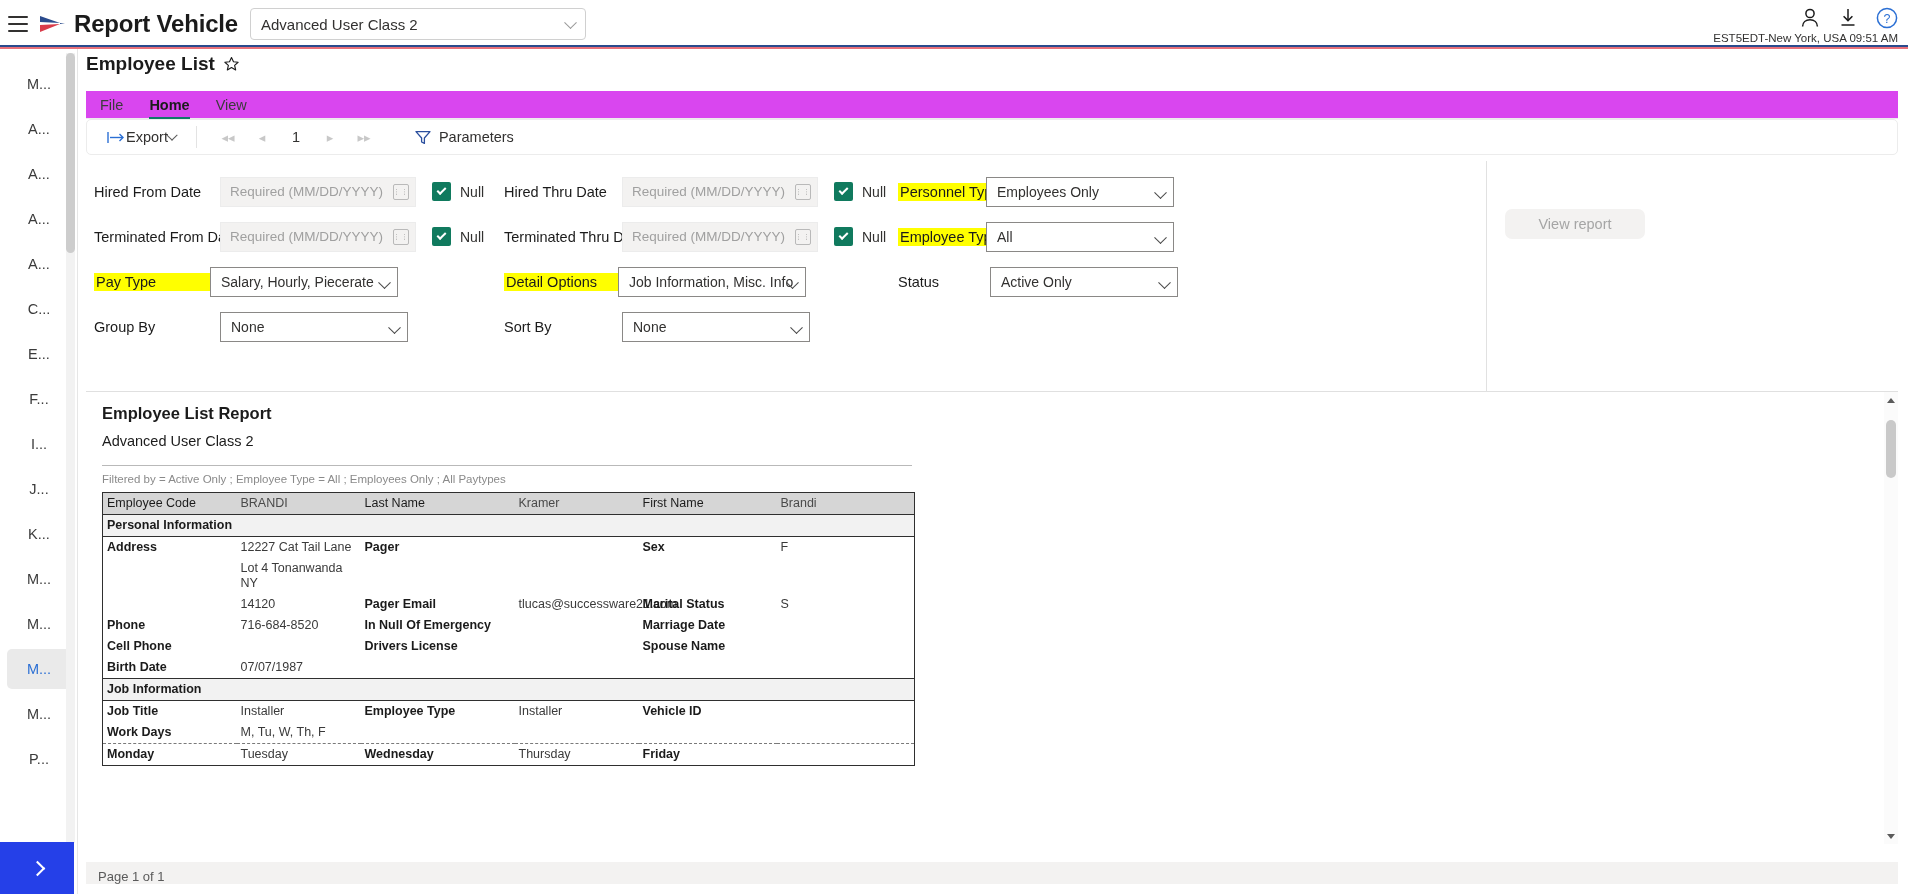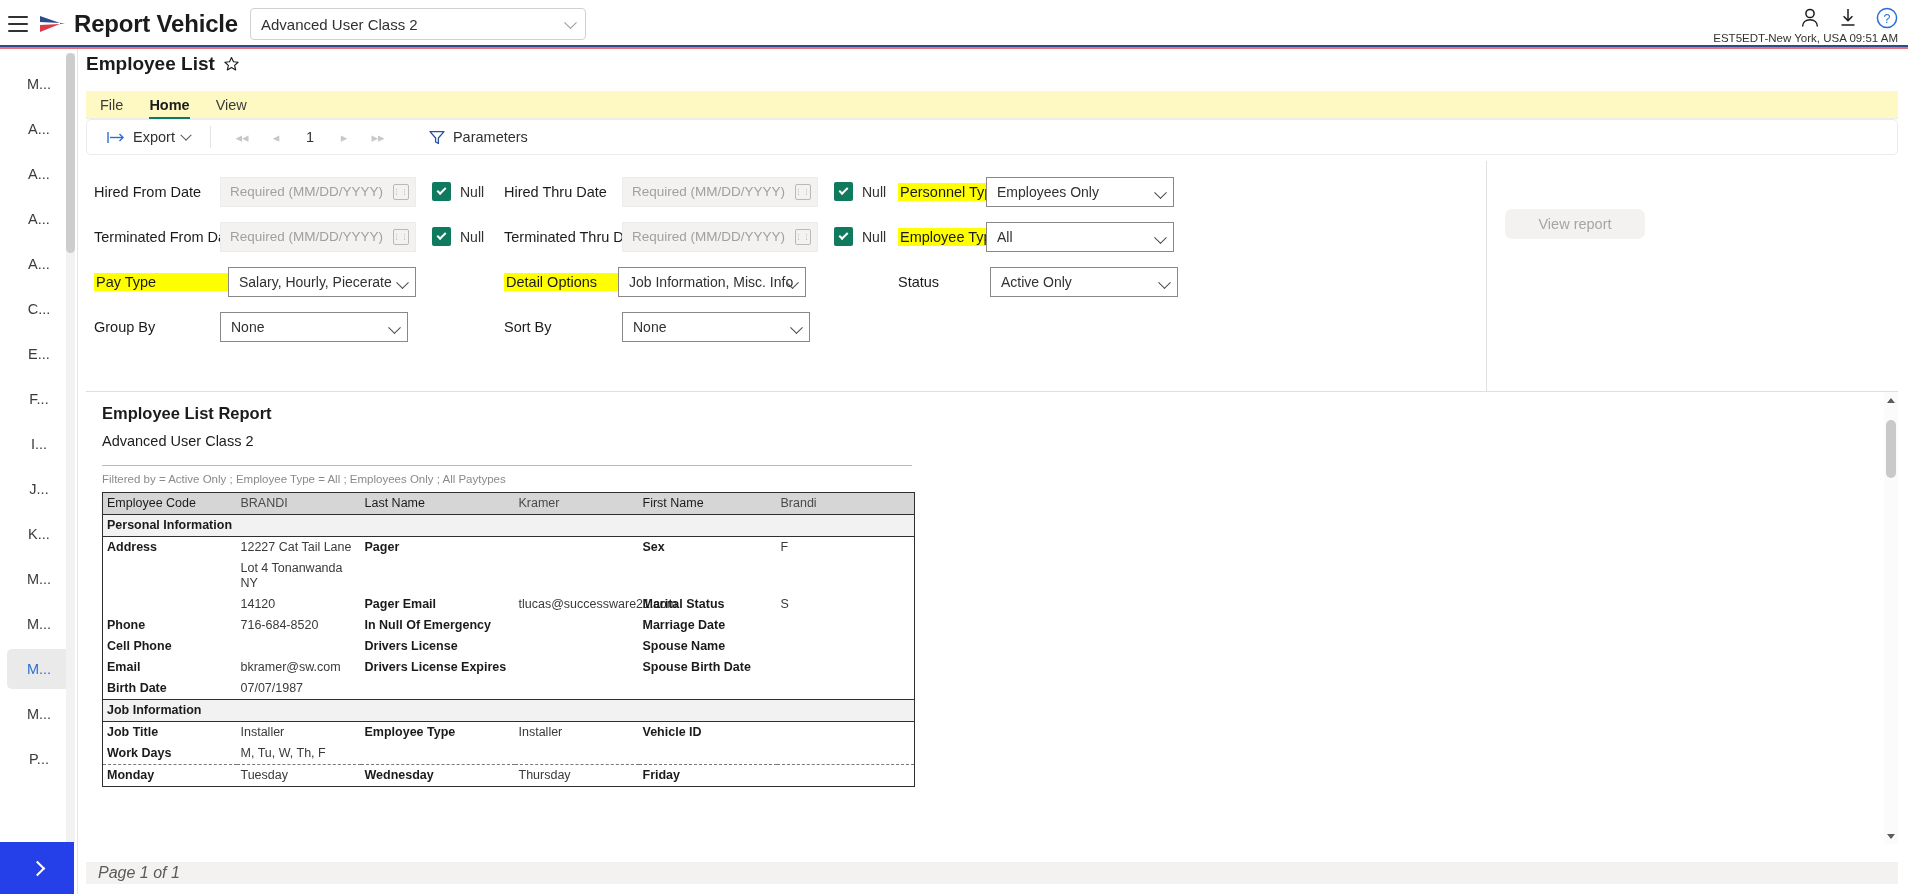--- a/index.html
+++ b/index.html
@@ -89,41 +89,41 @@
   
   #main { position: absolute; left: 78px; top: 49px; width: 1830px; height: 845px; background: #fff; }
 
   #page-title-row { position: absolute; left: 8px; top: 4px; display: flex; align-items: center; gap: 8px; }
   #page-title { font-size: 19px; font-weight: bold; color: #1b1b1b; }
   #fav-star { cursor: pointer; }
 
   
   #ribbon {
     position: absolute; left: 8px; top: 42px; width: 1812px; height: 28px;
-    background: #fef9c3; border-bottom: 1px solid #ededed;
+    background: #d946ef; border-bottom: 1px solid #ededed;
     display: flex; align-items: flex-end; padding-left: 14px; gap: 26px;
   }
   .rtab {
     font-size: 14.5px; color: #3b3b3b; padding-bottom: 5px; cursor: pointer;
     position: relative;
   }
   .rtab.active { font-weight: bold; color: #1b1b1b; }
   .rtab.active::after {
     content: ""; position: absolute; left: 0; right: 0; bottom: -1px;
     height: 2.5px; background: #107869;
   }
 
   
   #toolbar {
     position: absolute; left: 8px; top: 70px; width: 1812px; height: 36px;
     background: #fff; border: 1px solid #ececec; border-radius: 5px;
     display: flex; align-items: center; padding-left: 14px; gap: 0;
   }
   #export-btn {
-    display: flex; align-items: center; gap: 7px; font-size: 14.5px;
+    display: flex; align-items: center; font-size: 14.5px;
     color: #323130; cursor: pointer; padding: 3px 6px;
   }
   .tbdiv { width: 1px; height: 22px; background: #e3e3e3; margin: 0 14px; }
   #pager { display: flex; align-items: center; gap: 0; }
   .pbtn {
     width: 34px; height: 26px; display: flex; align-items: center; justify-content: center;
     color: #c8c8c8; cursor: default; font-size: 13px;
   }
   #pagenum { font-size: 14.5px; color: #323130; width: 34px; text-align: center; }
   #params-btn {
@@ -207,22 +207,22 @@
   }
   #rep-sb-up { top: 0; }
   #rep-sb-down { bottom: 0; }
   #rep-sb-thumb { position: absolute; right: 2px; top: 28px; width: 10px; height: 58px; background: #c9c9c9; border-radius: 5px; cursor: pointer; }
   .tri-up { width: 0; height: 0; border-left: 4px solid transparent; border-right: 4px solid transparent; border-bottom: 5px solid #5b5b5b; }
   .tri-down { width: 0; height: 0; border-left: 4px solid transparent; border-right: 4px solid transparent; border-top: 5px solid #5b5b5b; }
 
   
   #statusbar {
     position: absolute; left: 8px; bottom: 10px; width: 1812px; height: 22px;
-    background: #f3f2f1; display: flex; align-items: center; padding-left: 12px;
-    font-size: 16px; color: #5a5a5a; font-style: italic;
+    background: #f3f2f1; display: flex; align-items: flex-end; padding-left: 12px;
+    font-size: 13px; color: #5a5a5a;
   }
 </style>
 </head>
 <body>
 
 <div id="topbar">
   <div id="hamburger">
     <span></span>
       <span></span>
       <span></span>
@@ -430,21 +430,21 @@
           </div>
         </div>
         <div class="prow" style="left: 812px; top: 53px;">
           <div class="plabel hl" style="width: 88px;">Employee Type</div>
           <div class="ddl" style="width: 188px;">
             <span>All</span>
             <span class="chev"><i class="chev-glyph"></i></span>
           </div>
         </div>
         <div class="prow" style="left: 8px; top: 98px;">
-          <div class="plabel hl" style="width: 134px;">Pay Type</div>
+          <div class="plabel hl" style="width: 116px;">Pay Type</div>
           <div class="ddl" style="width: 188px;">
             <span>Salary, Hourly, Piecerate</span>
             <span class="chev"><i class="chev-glyph"></i></span>
           </div>
         </div>
         <div class="prow" style="left: 418px; top: 98px;">
           <div class="plabel hl" style="width: 114px;">Detail Options</div>
           <div class="ddl" style="width: 188px;">
             <span>Job Information, Misc. Info</span>
             <span class="chev"><i class="chev-glyph"></i></span>
@@ -536,28 +536,20 @@
           </tr>
           <tr class="data">
             <td class="lbl">Cell Phone</td>
             <td class="val"></td>
             <td class="lbl">Drivers License</td>
             <td class="val"></td>
             <td class="lbl">Spouse Name</td>
             <td class="val"></td>
           </tr>
           <tr class="data">
-            <td class="lbl">Email</td>
-            <td class="val">bkramer@sw.com</td>
-            <td class="lbl">Drivers License Expires</td>
-            <td class="val"></td>
-            <td class="lbl">Spouse Birth Date</td>
-            <td class="val"></td>
-          </tr>
-          <tr class="data">
             <td class="lbl">Birth Date</td>
             <td class="val">07/07/1987</td>
             <td class="lbl"></td>
             <td class="val"></td>
             <td class="lbl"></td>
             <td class="val"></td>
           </tr>
           <tr class="section">
             <td colspan="6" class="lbl">Job Information</td>
           </tr>

